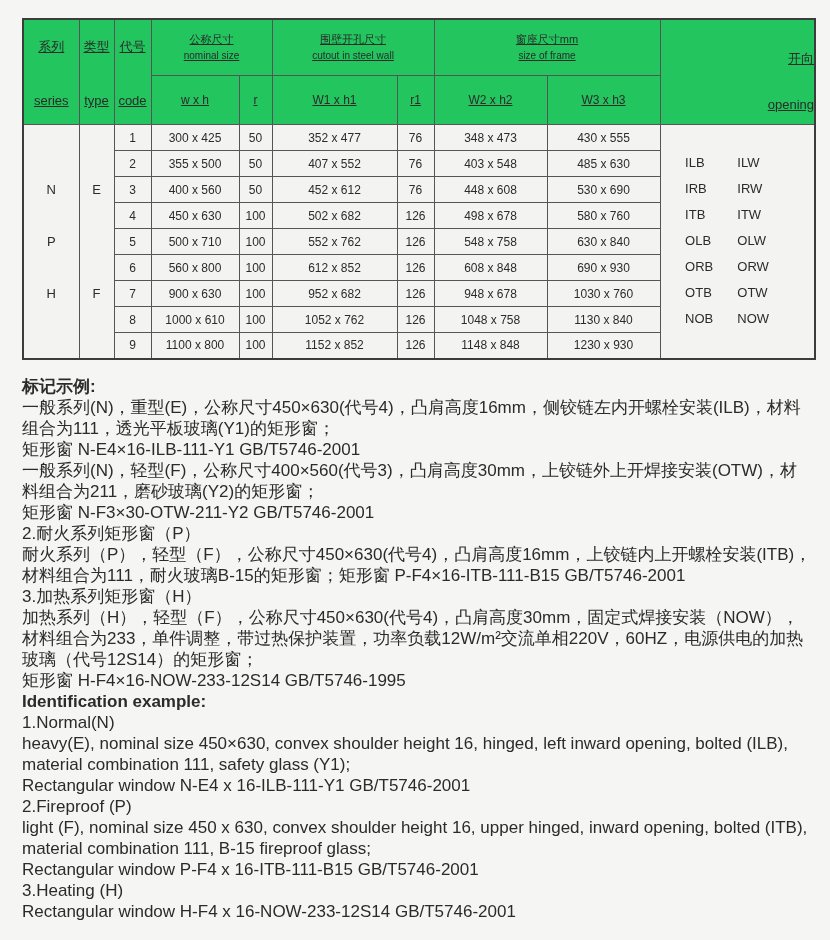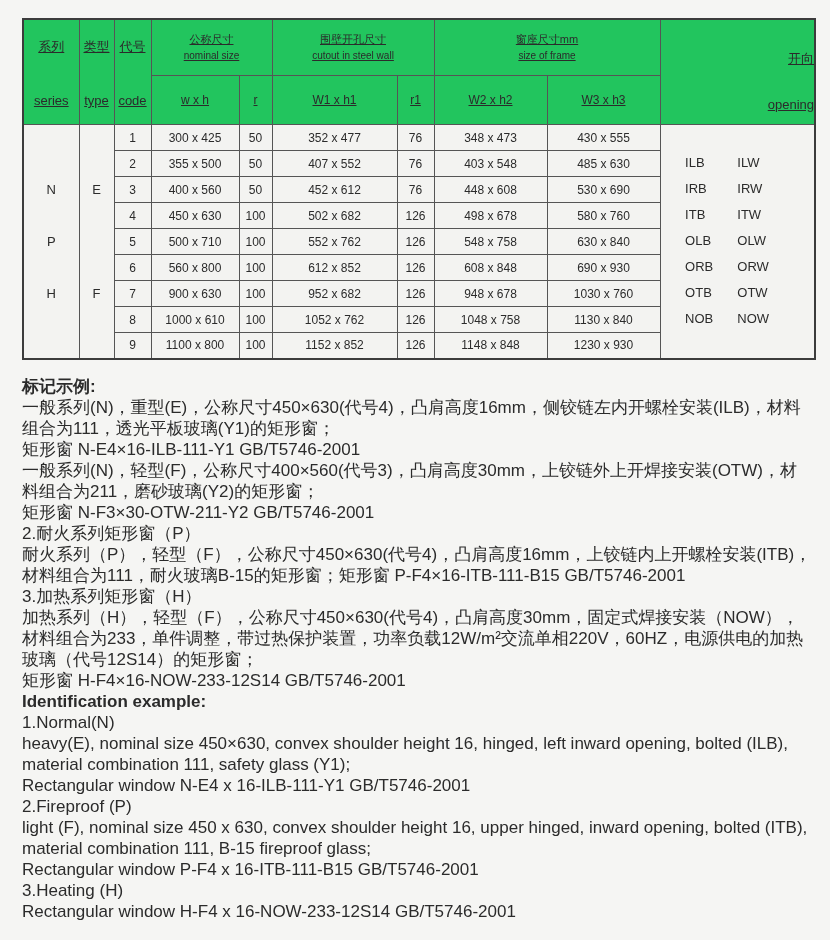--- a/index.html
+++ b/index.html
@@ -250,21 +250,21 @@
   <div class="notes">
     <p class="t-bold">标记示例:</p>
     <p>一般系列(N)，重型(E)，公称尺寸450×630(代号4)，凸肩高度16mm，侧铰链左内开螺栓安装(ILB)，材料组合为111，透光平板玻璃(Y1)的矩形窗；</p>
     <p>矩形窗 N-E4×16-ILB-111-Y1 GB/T5746-2001</p>
     <p>一般系列(N)，轻型(F)，公称尺寸400×560(代号3)，凸肩高度30mm，上铰链外上开焊接安装(OTW)，材料组合为211，磨砂玻璃(Y2)的矩形窗；</p>
     <p>矩形窗 N-F3×30-OTW-211-Y2 GB/T5746-2001</p>
     <p>2.耐火系列矩形窗（P）</p>
     <p>耐火系列（P），轻型（F），公称尺寸450×630(代号4)，凸肩高度16mm，上铰链内上开螺栓安装(ITB)，材料组合为111，耐火玻璃B-15的矩形窗；矩形窗 P-F4×16-ITB-111-B15 GB/T5746-2001</p>
     <p>3.加热系列矩形窗（H）</p>
     <p>加热系列（H），轻型（F），公称尺寸450×630(代号4)，凸肩高度30mm，固定式焊接安装（NOW），材料组合为233，单件调整，带过热保护装置，功率负载12W/m²交流单相220V，60HZ，电源供电的加热玻璃（代号12S14）的矩形窗；</p>
-    <p>矩形窗 H-F4×16-NOW-233-12S14 GB/T5746-2001</p>
+    <p>矩形窗 H-F4×16-NOW-233-12S14 GB/T5746-1995</p>
     <p class="t-bold">Identification example:</p>
     <p>1.Normal(N)</p>
     <p>heavy(E), nominal size 450×630, convex shoulder height 16, hinged, left inward opening, bolted (ILB), material combination 111, safety glass (Y1);</p>
     <p>Rectangular window N-E4 x 16-ILB-111-Y1 GB/T5746-2001</p>
     <p>2.Fireproof (P)</p>
     <p>light (F), nominal size 450 x 630, convex shoulder height 16, upper hinged, inward opening, bolted (ITB), material combination 111, B-15 fireproof glass;</p>
     <p>Rectangular window P-F4 x 16-ITB-111-B15 GB/T5746-2001</p>
     <p>3.Heating (H)</p>
     <p>Rectangular window H-F4 x 16-NOW-233-12S14 GB/T5746-2001</p>
   </div>

